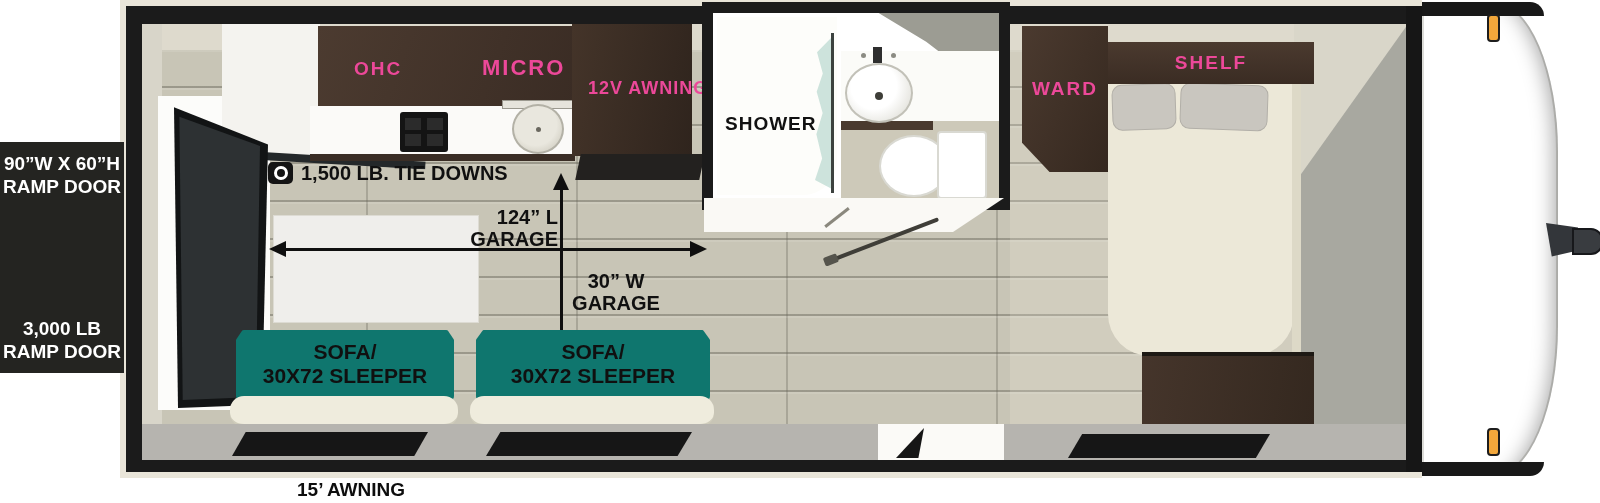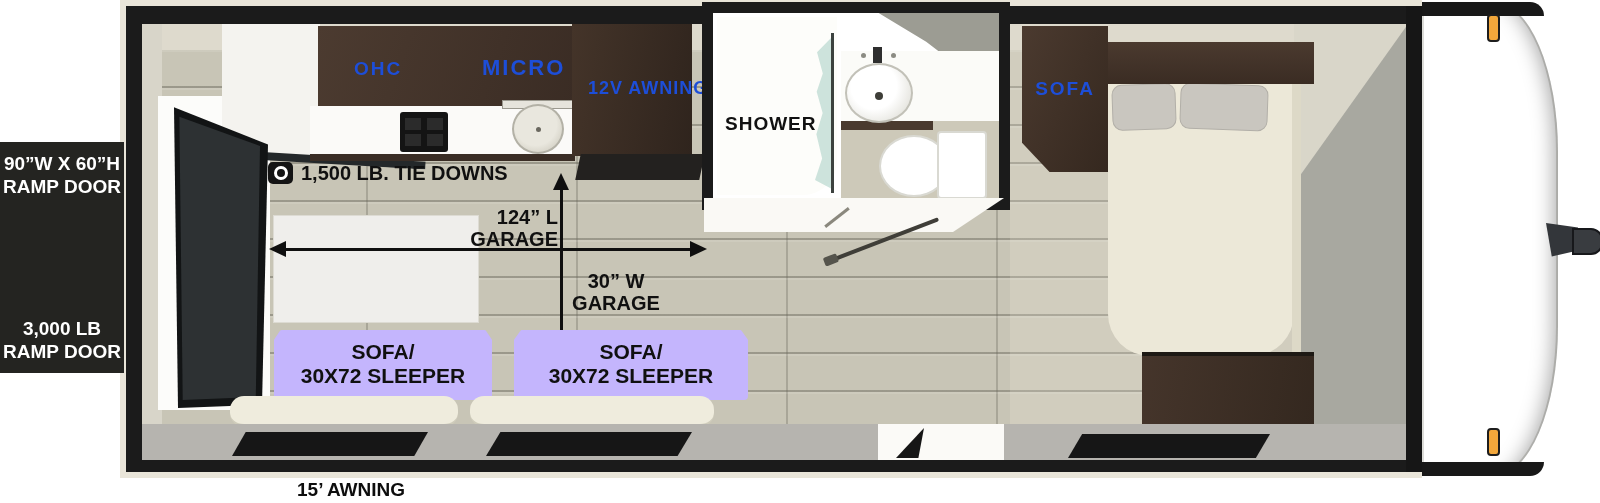--- a/index.html
+++ b/index.html
@@ -1,20 +1,20 @@
 <!DOCTYPE html>
 <html><head>
 <meta charset="utf-8">
 <style>
   html,body{margin:0;padding:0;background:#fff;}
   #stage{position:relative;width:1600px;height:503px;background:#ffffff;overflow:hidden;
          font-family:"Liberation Sans",sans-serif;-webkit-font-smoothing:antialiased;}
   .abs{position:absolute;}
   .lbl{position:absolute;font-weight:bold;color:#101010;white-space:nowrap;}
-  .lbl-w{position:absolute;font-weight:bold;color:#1d4ed8;white-space:nowrap;}
+  .lbl-w{position:absolute;font-weight:bold;color:#ec4899;white-space:nowrap;}
 
   
   .shell-trim{left:120px;top:0;width:1302px;height:478px;background:#e9e5d9;}
   .main-box{left:126px;top:6px;width:1292px;height:466px;background:#1b1b1b;}
   .interior{left:142px;top:24px;width:1266px;height:436px;background:#dedacd;overflow:hidden;}
 
   
   .floor{left:158px;top:50px;width:1250px;height:374px;
     background-color:#c8c5b6;
     background-image:
@@ -104,22 +104,22 @@
   .bed-side{left:1292px;top:84px;width:9px;height:270px;background:#ddd9c7;}
   .pillow1{left:1112px;top:84px;width:62px;height:44px;background:#c9c6bf;border:1px solid #b2afa8;border-radius:10px;transform:rotate(-2deg);}
   .pillow2{left:1180px;top:84px;width:86px;height:44px;background:#c9c6bf;border:1px solid #b2afa8;border-radius:10px;transform:rotate(2deg);}
   .bed-label{left:1094px;top:226px;width:210px;text-align:center;font-size:24px;}
   .nightstand{left:1142px;top:352px;width:172px;height:76px;background:linear-gradient(100deg,#45352b,#34281f);border-top:4px solid #1d1914;}
   .bedroom-backdrop{left:1294px;top:24px;width:114px;height:400px;background:#d9d6c9;}
   .gray-wall{left:1294px;top:24px;width:114px;height:400px;background:#a8a8a0;
     clip-path:polygon(100% 0,100% 100%,0 100%,0 40%);}
 
   
-  .sofa{background:#c4b5fd;border-radius:8px 8px 4px 4px;
-    clip-path:polygon(3% 0,97% 0,100% 14%,100% 100%,0 100%,0 14%);margin-left:38px;}
+  .sofa{background:#0f766e;border-radius:8px 8px 4px 4px;
+    clip-path:polygon(3% 0,97% 0,100% 14%,100% 100%,0 100%,0 14%);}
   .sofa1{left:236px;top:330px;width:218px;height:70px;}
   .sofa2{left:476px;top:330px;width:234px;height:70px;}
   .sofa-roll{background:#efecdd;border-radius:14px;border-bottom:3px solid #cfccbb;height:28px;}
   .roll1{left:230px;top:396px;width:228px;}
   .roll2{left:470px;top:396px;width:244px;}
   .sofa-lbl{position:absolute;width:100%;text-align:center;font-weight:bold;color:#101010;font-size:21px;line-height:24px;top:10px;}
 
   
   .bottom-band{left:142px;top:424px;width:1266px;height:36px;background:#b6b4af;}
   .win{background:#161616;clip-path:polygon(7% 0,100% 0,93% 100%,0 100%);}
@@ -218,21 +218,22 @@
 
   <div class="abs bedroom-backdrop"></div>
   <div class="abs gray-wall"></div>
   <div class="abs bed-head"></div>
   <div class="abs bed-body"></div>
   <div class="abs bed-side"></div>
   <div class="abs pillow1"></div>
   <div class="abs pillow2"></div>
   <div class="abs ward"></div>
   <div class="abs shelf"></div>
-  <div class="lbl-w ward-label">SOFA</div>
+  <div class="lbl-w ward-label">WARD</div>
+  <div class="lbl-w shelf-label">SHELF</div>
   <div class="abs nightstand"></div>
 
   <div class="abs sofa sofa1">
     <div class="sofa-lbl">
       <span>SOFA/</span><br>
       <span>30X72 SLEEPER</span>
     </div>
   </div>
   <div class="abs sofa-roll roll1"></div>
   <div class="abs sofa sofa2">

